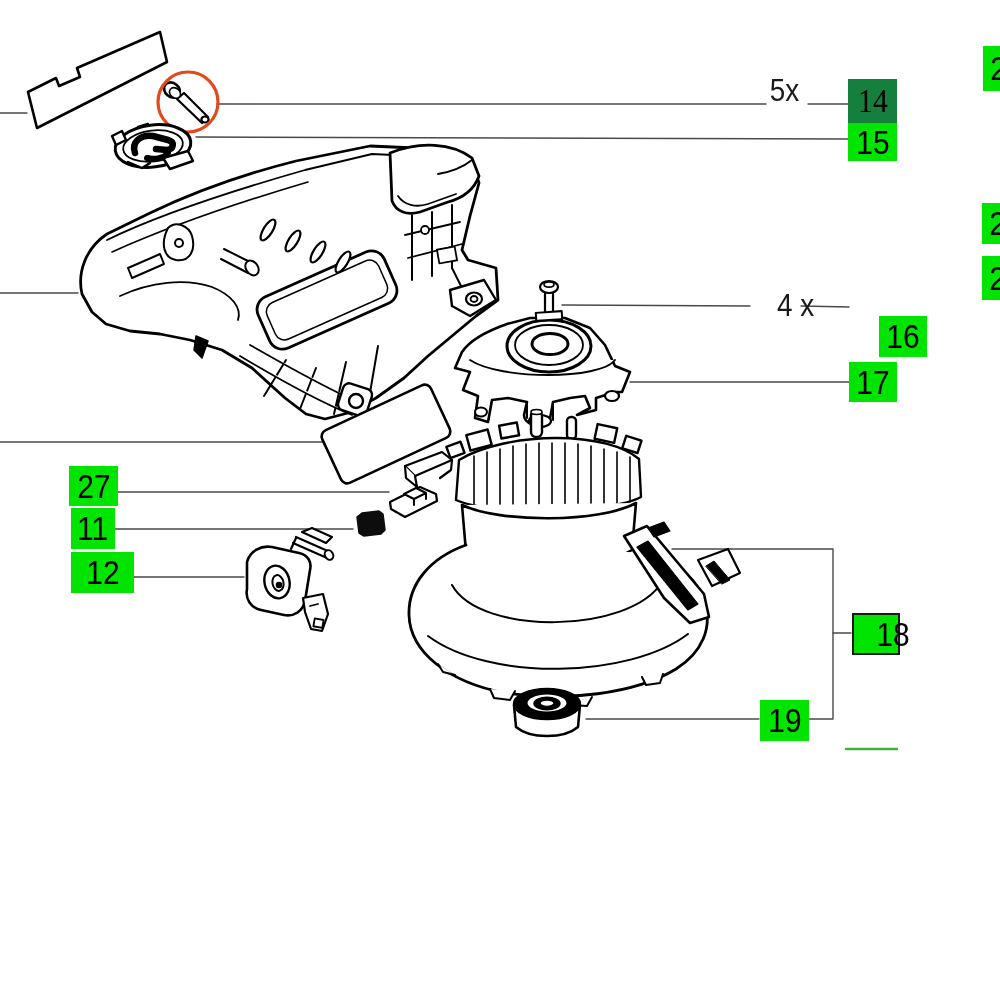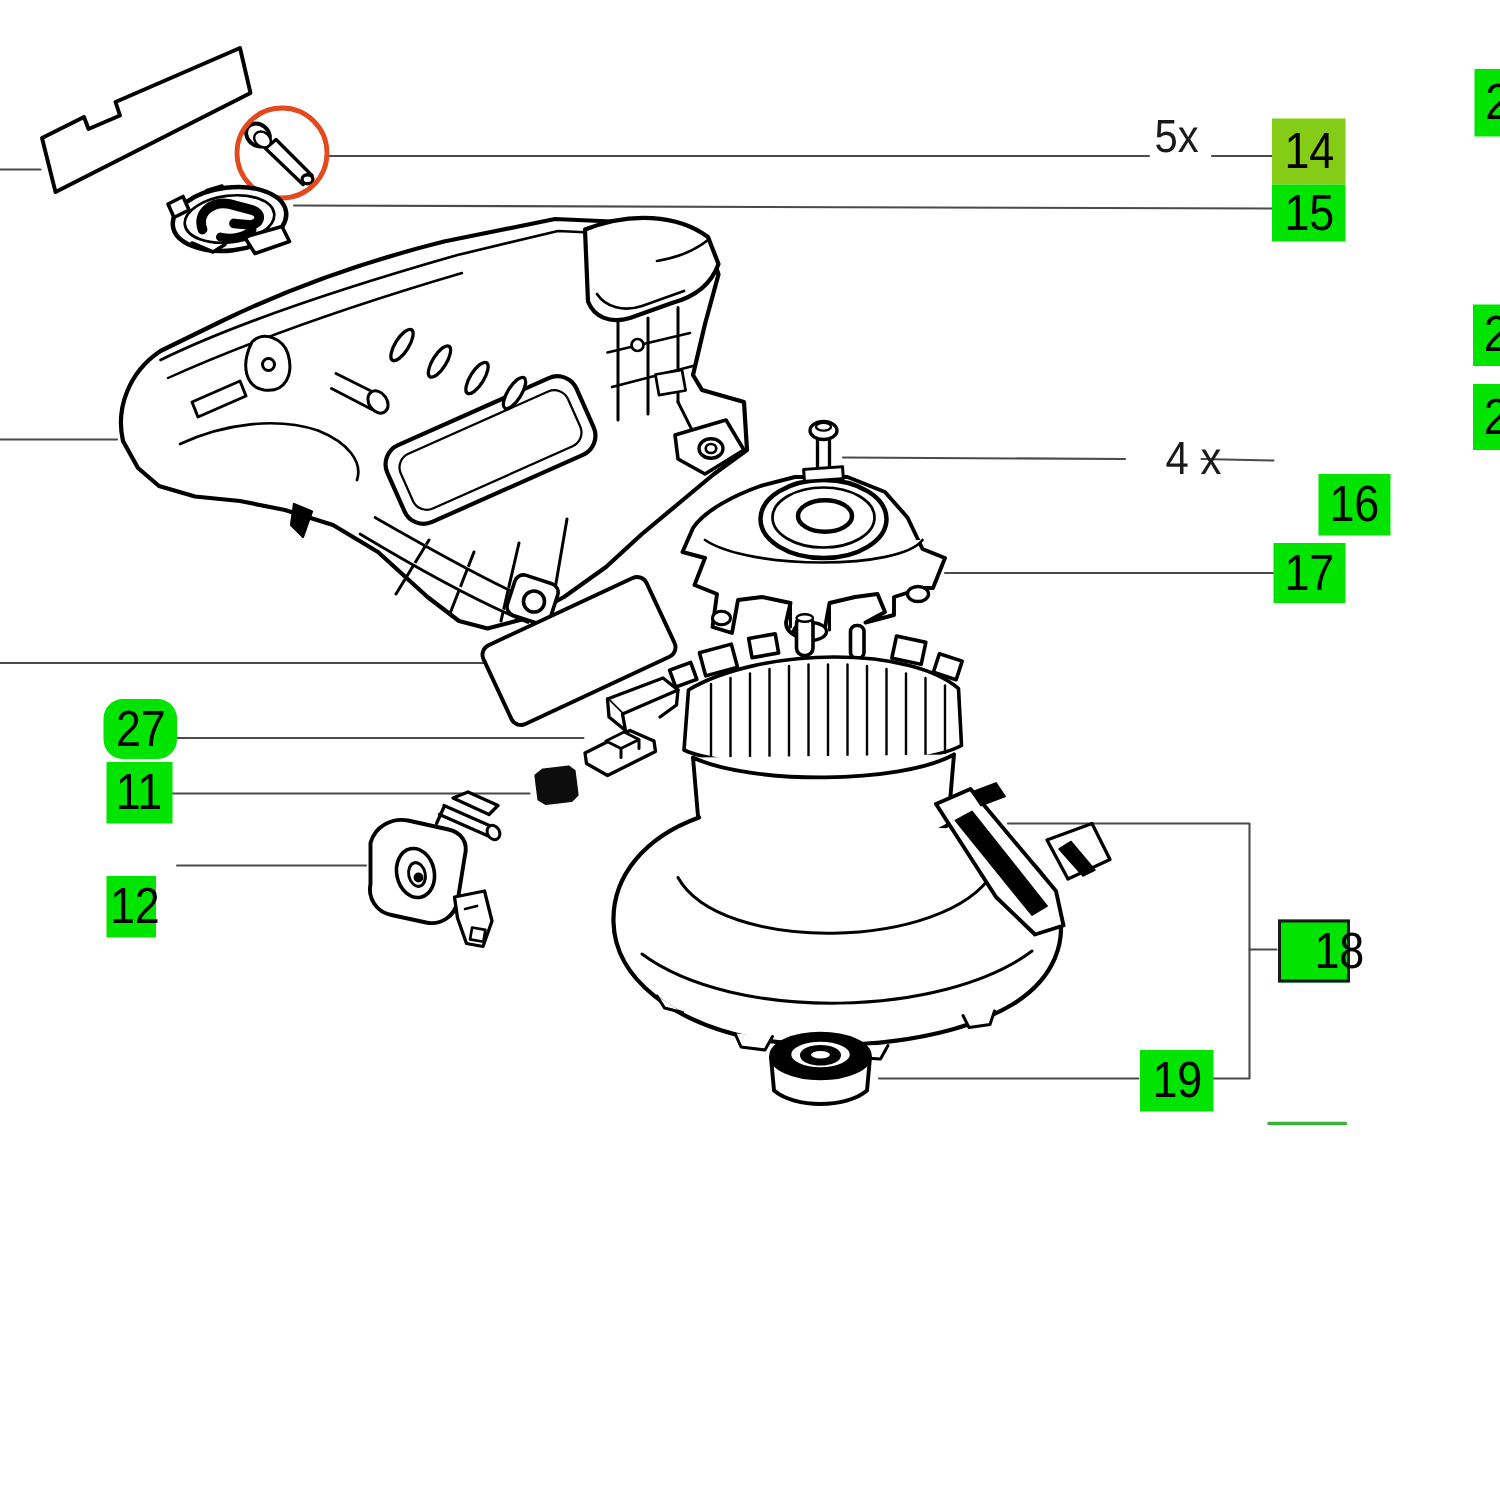--- a/index.html
+++ b/index.html
@@ -2,21 +2,21 @@
 <html><head>
 <meta charset="utf-8">
 <style>
   html,body{margin:0;padding:0;background:#fff;}
   .stage{position:relative;width:1000px;height:1000px;background:#fff;overflow:hidden;
          font-family:"Liberation Sans",sans-serif;}
   .stage svg{position:absolute;left:0;top:0;}
   .plabel{position:absolute;text-align:center;color:#000;font-size:34px;}
   .plabel span{display:inline-block;transform:scaleX(0.88);}
   .green{background:#00e400;}
-  .red{background:#84cc16;}
+  .red{background:#15803d;font-family:Liberation Serif, serif;}
   .bordered{border:2px solid #1a1a1a;box-sizing:border-box;padding-left:20px;}
   .partial{text-align:left;padding-left:6px;box-sizing:border-box;}
   .qty{position:absolute;color:#1a1a1a;font-size:31px;text-align:center;}
   .qty span{display:inline-block;transform:scaleX(0.9);}
   .part-number{position:absolute;left:0;right:0;top:812px;height:130px;line-height:130px;
                text-align:center;font-weight:bold;font-size:142px;color:#000;}
   .part-number span{display:inline-block;transform:scaleX(0.80) translateX(-4px);letter-spacing:1px;}
 </style>
 </head>
 <body>
@@ -195,23 +195,23 @@
     </g>
   </g>
 </svg>
 
 <div class="plabel red" style="left:848px;top:79px;width:49px;height:44px;line-height:44px;"><span>14</span></div>
 <div class="plabel green" style="left:848px;top:123px;width:49px;height:38px;line-height:38px;"><span>15</span></div>
 <div class="plabel green" style="left:879px;top:292px;width:48px;height:41px;line-height:41px;margin-top:24px;"><span>16</span></div>
 <div class="plabel green" style="left:849px;top:362px;width:48px;height:40px;line-height:40px;"><span>17</span></div>
 <div class="plabel green bordered" style="left:852px;top:613px;width:48px;height:42px;line-height:38px;"><span>18</span></div>
 <div class="plabel green" style="left:760px;top:700px;width:49px;height:41px;line-height:41px;"><span>19</span></div>
-<div class="plabel green" style="left:69px;top:466px;width:49px;height:40px;line-height:40px;border-radius:13px;"><span>27</span></div>
+<div class="plabel green" style="left:69px;top:466px;width:49px;height:40px;line-height:40px;"><span>27</span></div>
 <div class="plabel green" style="left:71px;top:508px;width:44px;height:41px;line-height:41px;"><span>11</span></div>
-<div class="plabel green" style="left:71px;top:584px;width:33px;height:41px;line-height:41px;"><span>12</span></div>
+<div class="plabel green" style="left:71px;top:552px;width:63px;height:41px;line-height:41px;"><span>12</span></div>
 
 <div class="plabel green partial" style="left:983px;top:46px;width:48px;height:45px;line-height:45px;"><span>2</span></div>
 <div class="plabel green partial" style="left:982px;top:203px;width:48px;height:41px;line-height:41px;"><span>2</span></div>
 <div class="plabel green partial" style="left:982px;top:256px;width:48px;height:44px;line-height:44px;"><span>2</span></div>
 
 <div class="qty" style="left:760px;top:76px;width:48px;height:30px;line-height:30px;"><span>5x</span></div>
 <div class="qty" style="left:770px;top:291px;width:52px;height:30px;line-height:30px;"><span>4 x</span></div>
 
 
 </div>

